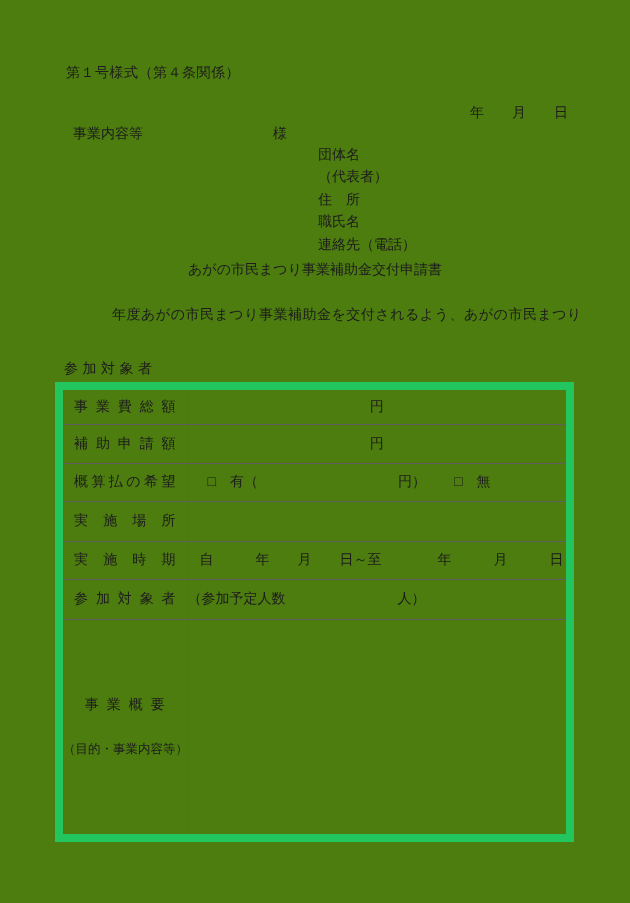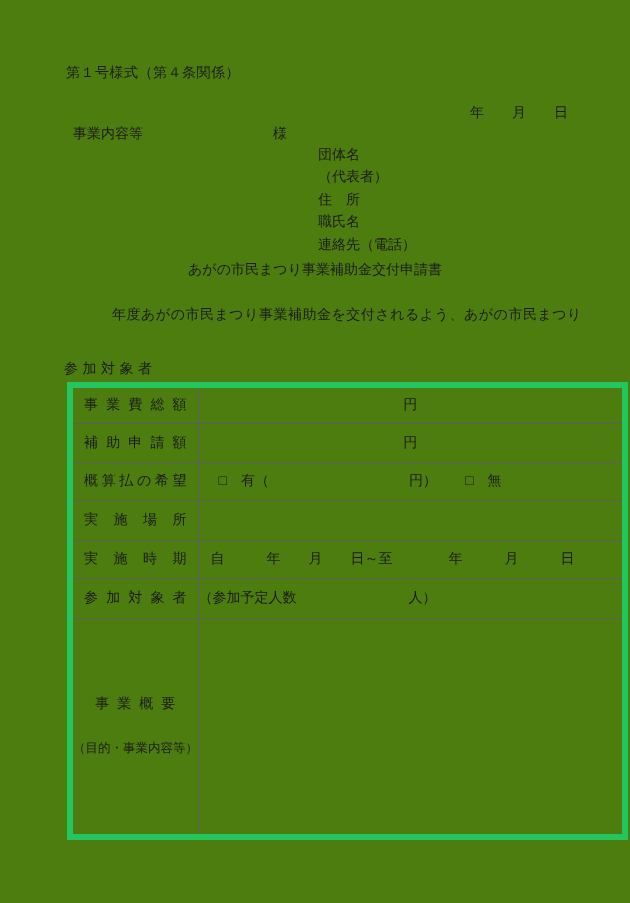--- a/index.html
+++ b/index.html
@@ -20,25 +20,25 @@
   .addressee { left: 73px; top: 125px; }
   .addressee .honorific { position: absolute; left: 200px; top: 0; }
   .applicant { left: 318px; top: 144px; line-height: 22.4px; }
   .doc-title { left: 0; top: 261px; width: 630px; text-align: center; }
   .body-para { left: 63px; top: 304px; width: 520px; line-height: 22.5px; letter-spacing: 0.5px; }
   .body-para .indent { padding-left: 49px; }
   .section-heading { left: 64px; top: 360px; letter-spacing: 4.5px; }
 
   table.form-table {
     position: absolute;
-    left: 67px; top: 382px;
-    width: 561px;
+    left: 55px; top: 382px;
+    width: 519px;
     border-collapse: collapse;
     table-layout: fixed;
-    border: 6px solid #22c55e;
+    border: 8px solid #22c55e;
   }
   .form-table td {
     border: 1px solid #5f5f5f;
     vertical-align: middle;
     font-size: 14px;
   }
   .form-table col.c1 { width: 128px; }
   tr.r1 { height: 38px; } tr.r2 { height: 39px; } tr.r3 { height: 38px; }
   tr.r4 { height: 40px; } tr.r5 { height: 38px; } tr.r6 { height: 40px; }
   tr.r7 { height: 219px; }

